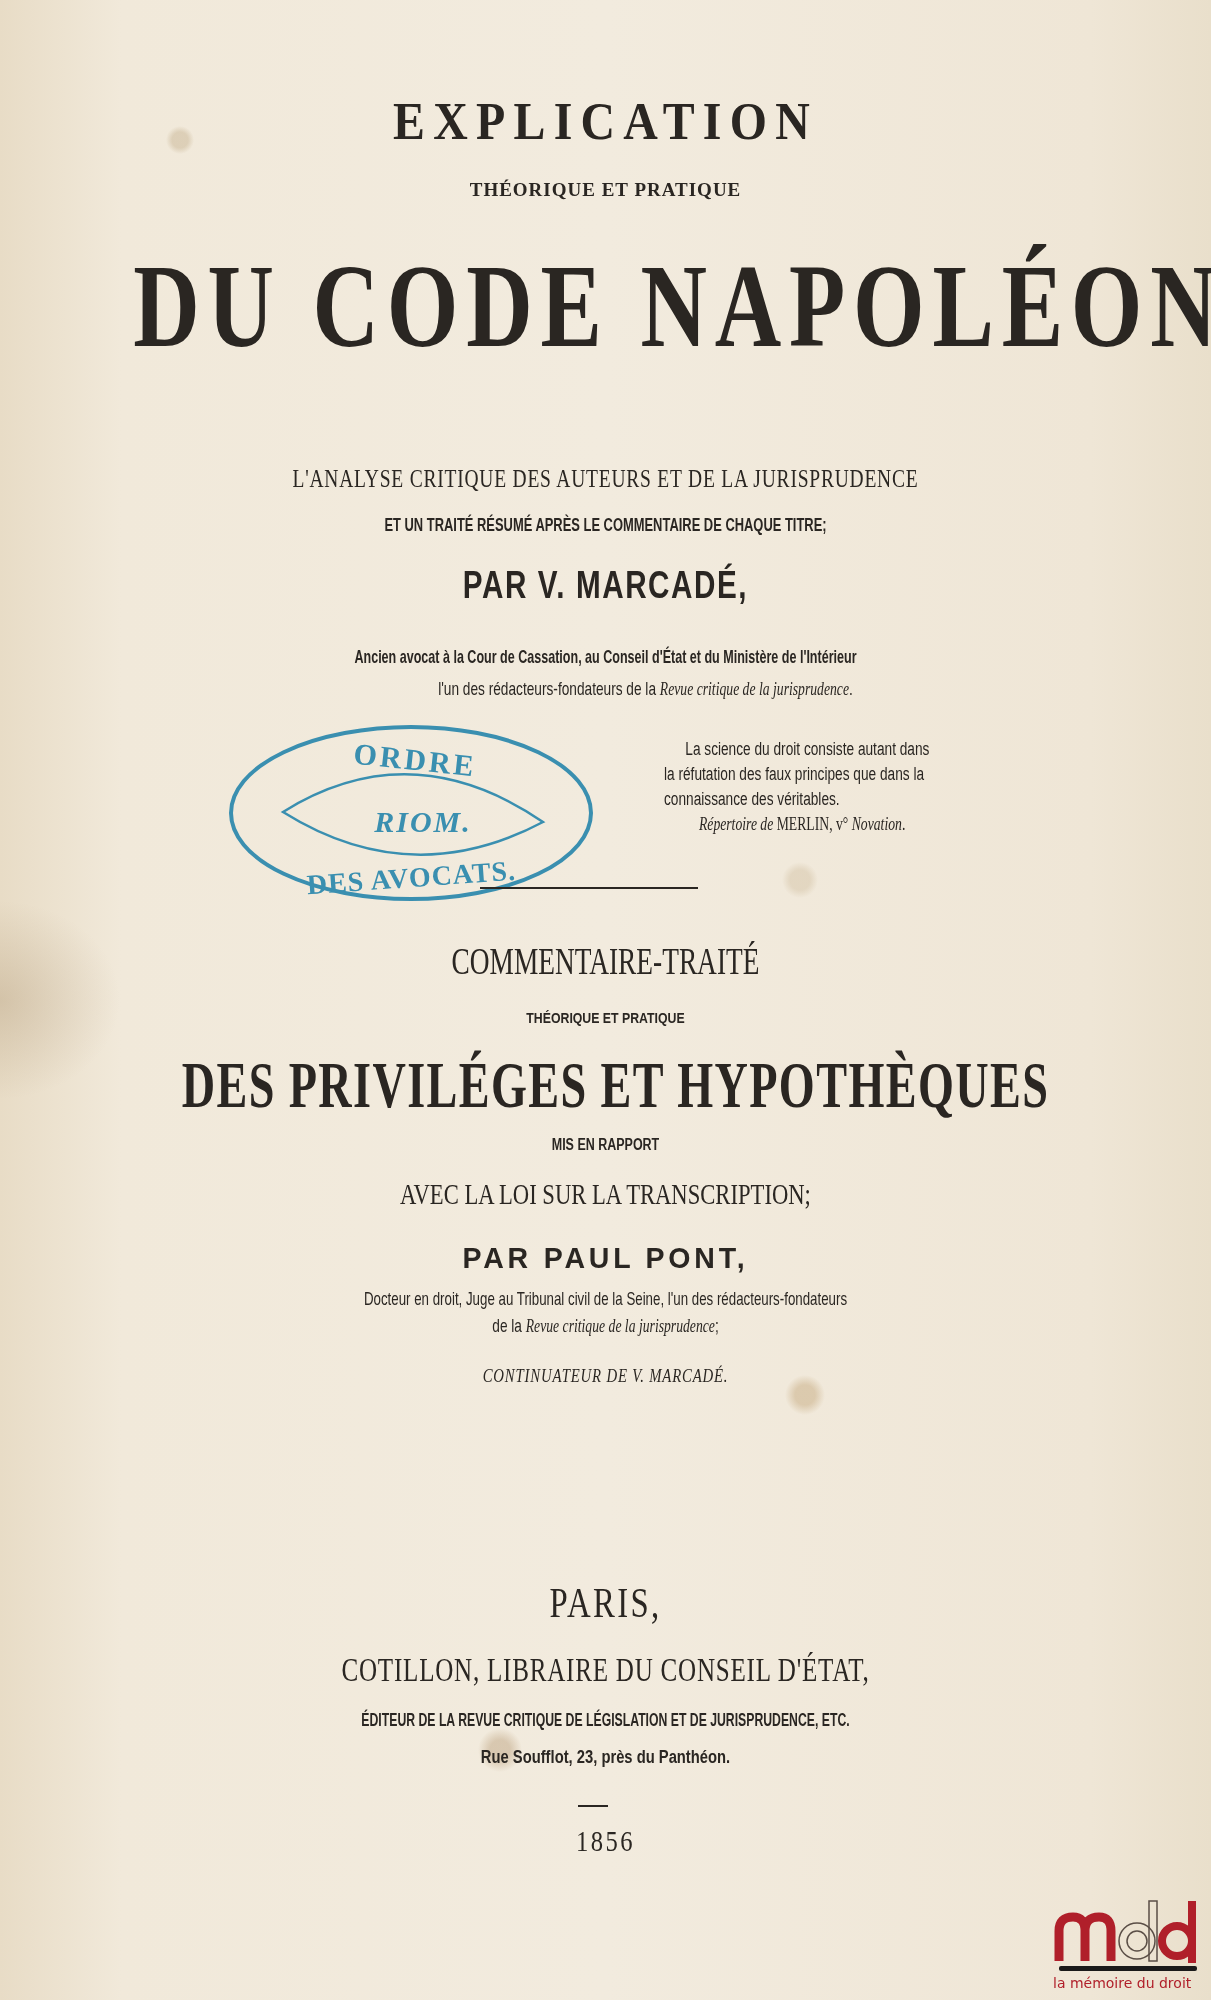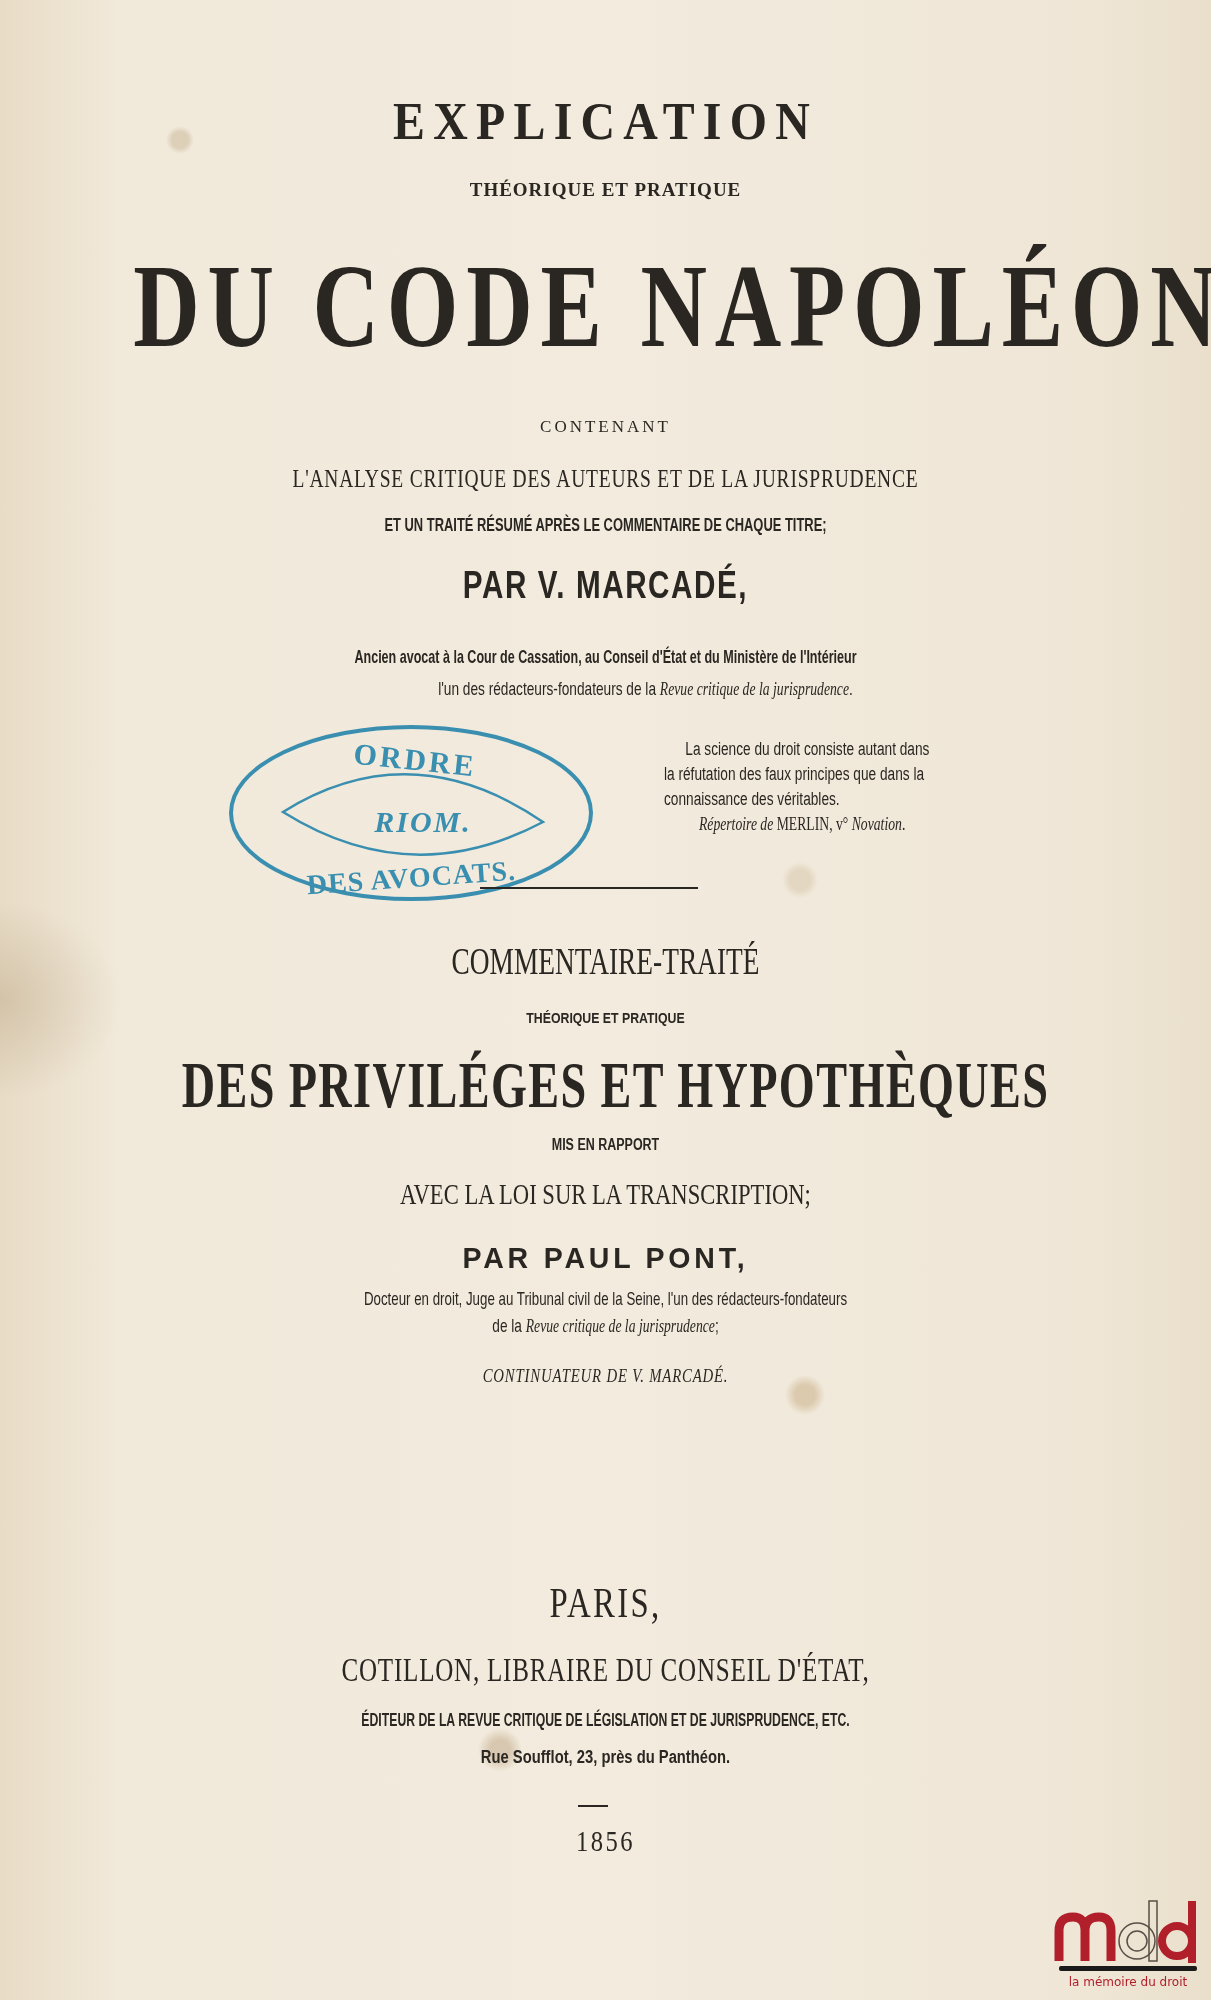--- a/index.html
+++ b/index.html
@@ -54,31 +54,30 @@
     #l-contin { top: 1367px; font-size: 18px; font-family: "Liberation Serif", serif; font-style: italic; transform: scaleX(0.82); letter-spacing: 1px; }
 
     #l-paris { top: 1582px; font-size: 42px; font-family: "Liberation Serif", serif; transform: scaleX(0.78); letter-spacing: 3px; }
     #l-cotillon { top: 1654px; font-size: 33px; font-family: "Liberation Serif", serif; transform: scaleX(0.76); letter-spacing: 1px; }
     #l-editeur { top: 1711px; font-size: 18px; font-family: "Liberation Sans", sans-serif; font-weight: bold; transform: scaleX(0.68); }
     #l-rue { top: 1748px; font-size: 18px; font-family: "Liberation Sans", sans-serif; font-weight: bold; transform: scaleX(0.82); }
     .rule2 { position: absolute; left: 578px; top: 1805px; width: 30px; height: 2px; background: #2a2622; }
     #l-year { top: 1826px; font-size: 30px; font-family: "Liberation Serif", serif; letter-spacing: 3px; transform: scaleX(0.82); }
 
     .logo { position: absolute; left: 1053px; top: 1893px; width: 150px; height: 104px; }
-    .logo-tag { position: absolute; left: 0; top: 82px; width: 150px; text-align: center; font-family: "DejaVu Sans", sans-serif; font-size: 12px; color: #b01f2a; white-space: nowrap; }
+    .logo-tag { position: absolute; left: 0; top: 82px; width: 150px; text-align: left; font-family: "DejaVu Sans", sans-serif; font-size: 14px; color: #b01f2a; white-space: nowrap; }
   </style>
 </head>
 <body>
 
 <div class="page">
 
   <div class="line" id="l-explication">EXPLICATION</div>
   <div class="line" id="l-theo1">THÉORIQUE ET PRATIQUE</div>
   <div class="line" id="l-code">DU CODE NAPOLÉON</div>
-  <div class="line" id="l-contenant">CONTENANT</div>
   <div class="line" id="l-analyse">L'ANALYSE CRITIQUE DES AUTEURS ET DE LA JURISPRUDENCE</div>
   <div class="line" id="l-traite">ET UN TRAITÉ RÉSUMÉ APRÈS LE COMMENTAIRE DE CHAQUE TITRE;</div>
 
   <div class="line" id="l-par1">PAR V. MARCADÉ,</div>
   <div class="line" id="l-ancien">Ancien avocat à la Cour de Cassation, au Conseil d'État et du Ministère de l'Intérieur</div>
   <div class="line" id="l-redac1"><span>l'un des rédacteurs-fondateurs de la </span><span class="it serif">Revue critique de la jurisprudence</span><span>.</span></div>
 
   <svg class="stamp" viewBox="0 0 372 182">
     <g fill="none" stroke="#3a8fb0" stroke-width="4">
       <ellipse cx="186" cy="91" rx="180" ry="86"></ellipse>

